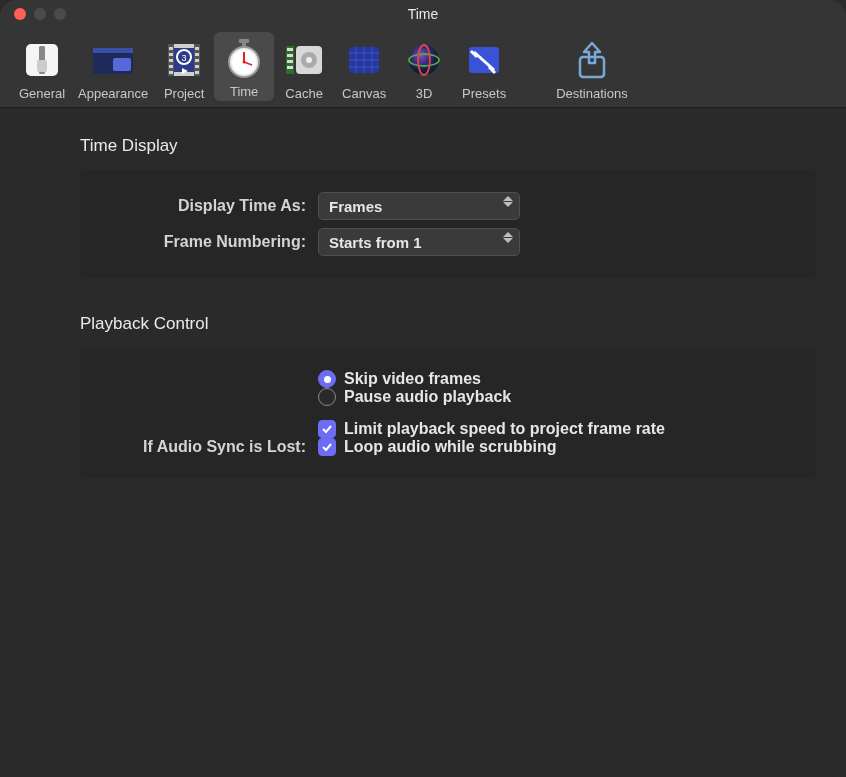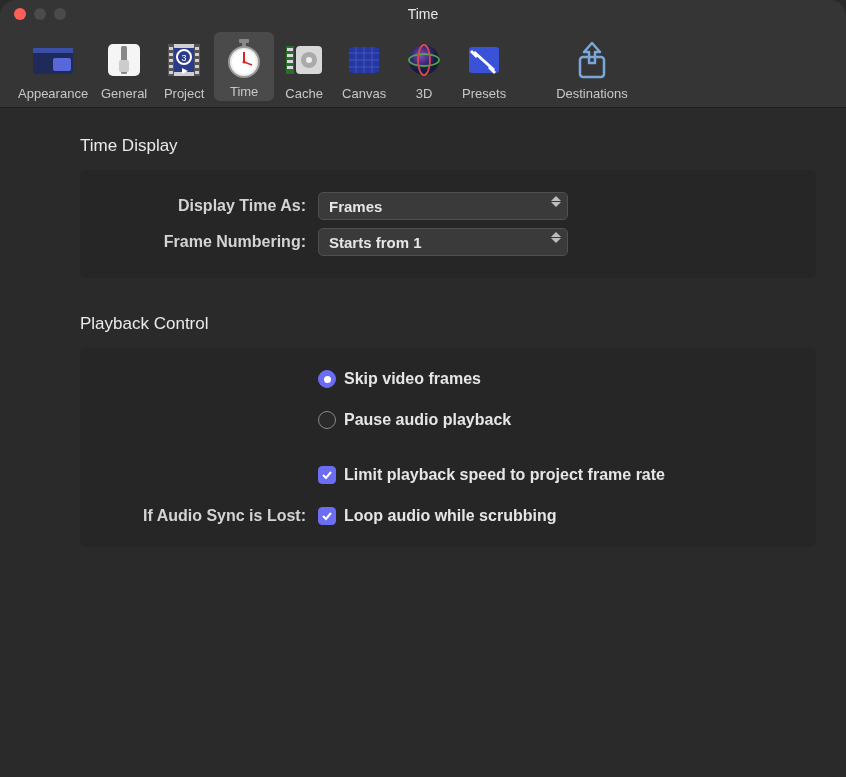--- a/index.html
+++ b/index.html
@@ -107,27 +107,27 @@
   .row-label {
     width: 218px;
     text-align: right;
     padding-right: 12px;
     font-size: 16px;
     color: #d4d4d4;
   }
   .row-control {
     display: flex;
     flex-direction: column;
-    gap: 23px;
+    gap: 0;
   }
   .select {
     background: #3a3a3a;
     border: 1px solid #505050;
     border-radius: 5px;
-    width: 250px;
+    width: 202px;
     height: 28px;
     display: flex;
     align-items: center;
     padding: 0 10px;
     font-size: 15px;
     color: #e6e6e6;
     position: relative;
   }
   .select .stepper {
     position: absolute;
@@ -198,38 +198,38 @@
       <div class="tl dim"></div>
       <div class="tl dim"></div>
     </div>
     <div class="window-title">Time</div>
   </div>
 
   <div class="toolbar">
 
     <div class="toolbar-item">
       <div class="icon-slot">
+        <svg width="40" height="40" viewBox="0 0 40 40">
+          <rect x="4" y="4" width="32" height="32" rx="5" fill="#f5f5f5"></rect>
+          <rect x="17" y="6" width="6" height="28" rx="1.5" fill="#888"></rect>
+          <rect x="15" y="20" width="10" height="12" rx="2" fill="#ccc"></rect>
+        </svg>
+      </div>
+      <span class="lbl">General</span>
+    </div>
+
+    <div class="toolbar-item">
+      <div class="icon-slot">
         <svg width="44" height="40" viewBox="0 0 44 40">
           <rect x="2" y="8" width="40" height="26" rx="3" fill="#1e2b5a"></rect>
           <rect x="2" y="8" width="40" height="5" fill="#3a4fa8"></rect>
           <rect x="22" y="18" width="18" height="13" rx="2" fill="#5868d8"></rect>
         </svg>
       </div>
       <span class="lbl">Appearance</span>
-    </div>
-
-    <div class="toolbar-item">
-      <div class="icon-slot">
-        <svg width="40" height="40" viewBox="0 0 40 40">
-          <rect x="4" y="4" width="32" height="32" rx="5" fill="#f5f5f5"></rect>
-          <rect x="17" y="6" width="6" height="28" rx="1.5" fill="#888"></rect>
-          <rect x="15" y="20" width="10" height="12" rx="2" fill="#ccc"></rect>
-        </svg>
-      </div>
-      <span class="lbl">General</span>
     </div>
 
     <div class="toolbar-item">
       <div class="icon-slot">
         <svg width="40" height="40" viewBox="0 0 40 40">
           <rect x="4" y="4" width="32" height="32" rx="3" fill="#d0d0d0"></rect>
           <rect x="4" y="4" width="6" height="32" fill="#555"></rect>
           <rect x="30" y="4" width="6" height="32" fill="#555"></rect>
           <rect x="10" y="8" width="20" height="24" fill="#2b3a8a"></rect>
           <circle cx="20" cy="17" r="7" fill="none" stroke="#fff" stroke-width="2"></circle>

